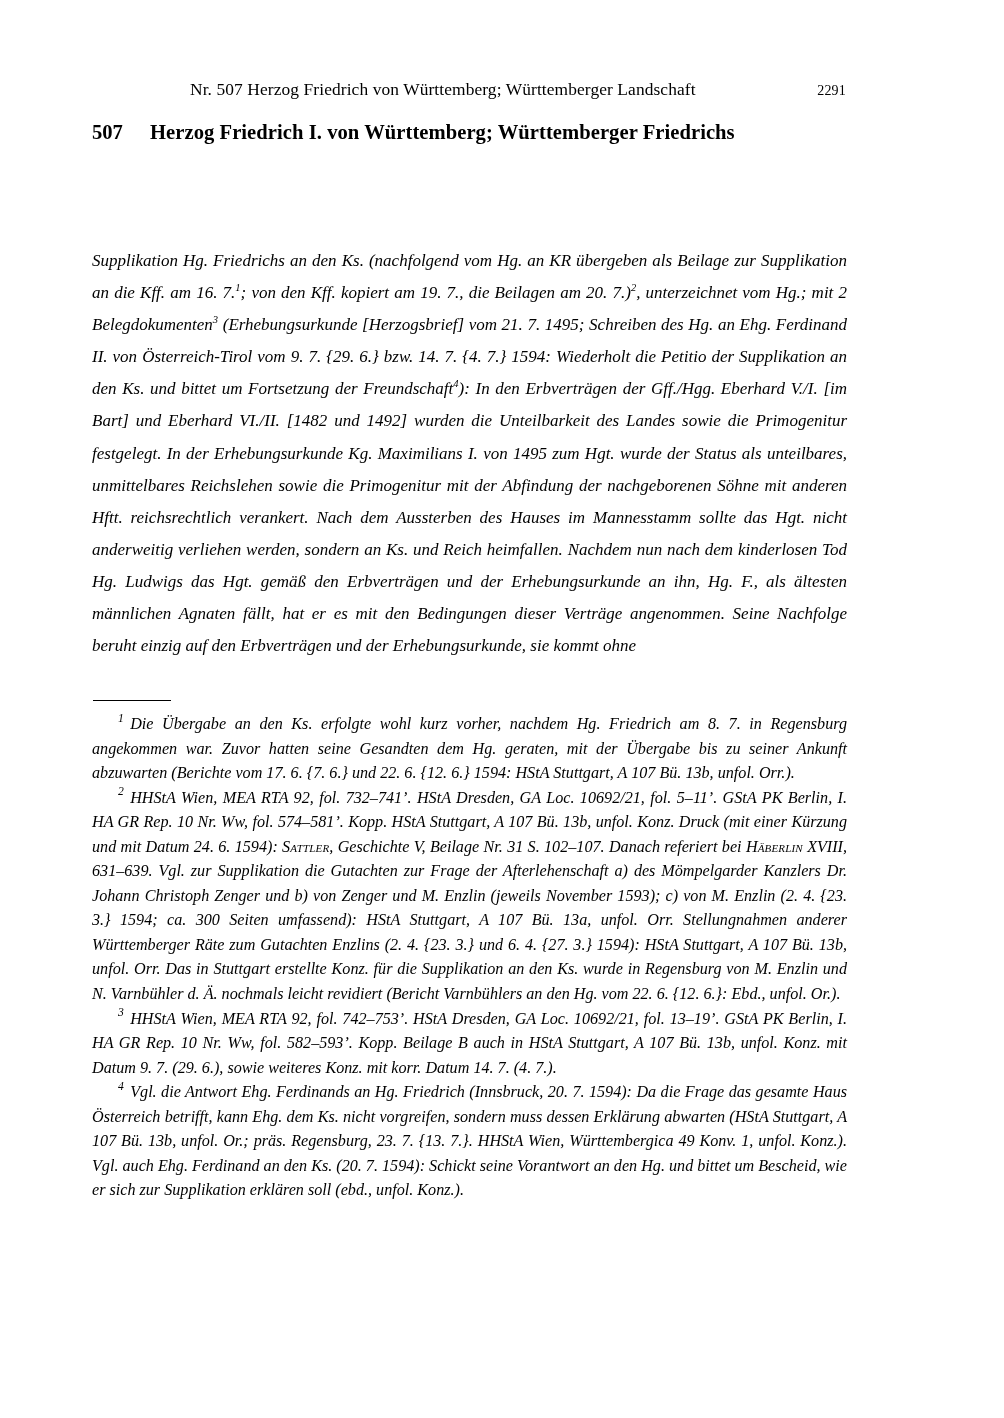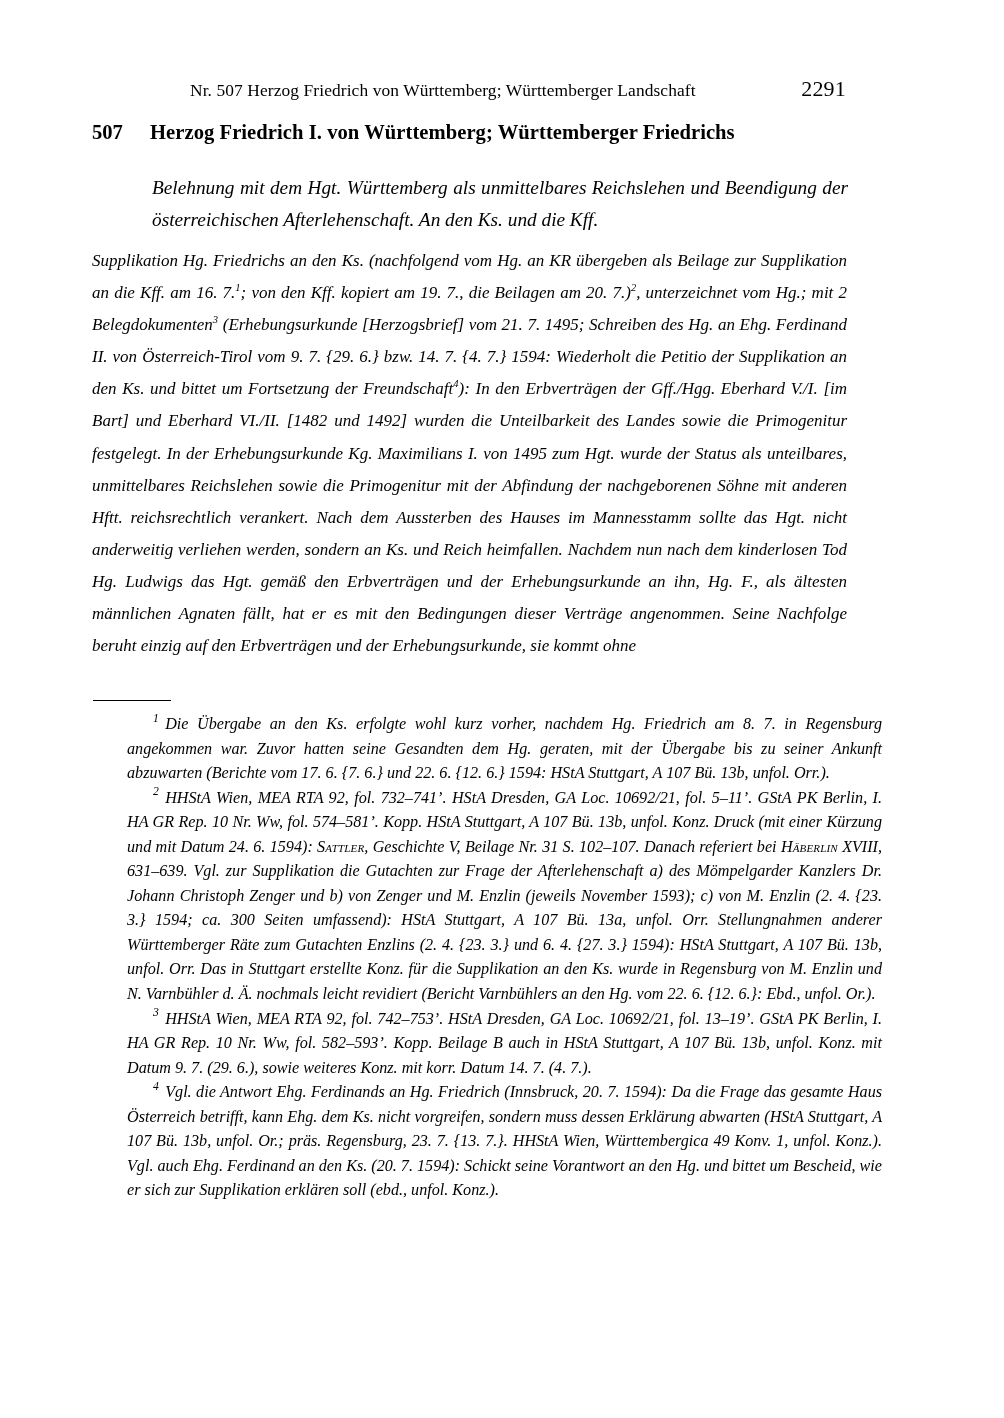--- a/index.html
+++ b/index.html
@@ -33,21 +33,21 @@
     align-items: baseline;
   }
   .running-head-title {
     font-size: 17.4px;
     line-height: 22px;
     letter-spacing: 0.1px;
     white-space: nowrap;
     padding-left: 98px;
   }
   .running-head-pageno {
-    font-size: 22px;
+    font-size: 14px;
     line-height: 22px;
     margin-left: auto;
     letter-spacing: 0.2px;
   }
 
   
   .section-heading {
     position: absolute;
     left: 92px;
     top: 118px;
@@ -112,21 +112,20 @@
   .footnotes {
     position: absolute;
     left: 92px;
     top: 712px;
     width: 755px;
     font-style: italic;
     font-size: 16.15px;
     line-height: 24.55px;
     text-align: justify;
     text-justify: inter-word;
-    margin-left: 35px;
   }
   .footnote {
     text-indent: 26px;
     margin: 0;
   }
   .footnote .fn-marker {
     font-size: 0.72em;
     line-height: 0;
     vertical-align: 0.62em;
     font-style: italic;
@@ -144,21 +143,20 @@
 
   <div class="running-head">
     <span class="running-head-title">Nr. 507 Herzog Friedrich von Württemberg; Württemberger Landschaft</span>
     <span class="running-head-pageno">2291</span>
   </div>
 
   <div class="section-heading">
     <span class="section-number">507</span><span class="section-title">Herzog Friedrich I. von Württemberg; Württemberger Friedrichs</span>
   </div>
 
-  <div class="summary">Belehnung mit dem Hgt. Württemberg als unmittelbares Reichslehen und Beendigung der österreichischen Afterlehenschaft. An den Ks. und die Kff.</div>
 
   <div class="body-text">
     <span>Supplikation Hg. Friedrichs an den Ks. (nachfolgend vom Hg. an KR übergeben als Beilage zur Supplikation an die Kff. am 16. 7.</span><sup>1</sup><span>; von den Kff. kopiert am 19. 7., die Beilagen am 20. 7.)</span><sup>2</sup><span>, unterzeichnet vom Hg.; mit 2 Belegdokumen­ten</span><sup>3</sup><span> (Erhebungsurkunde [Herzogsbrief] vom 21. 7. 1495; Schreiben des Hg. an Ehg. Ferdinand II. von Österreich-Tirol vom 9. 7. {29. 6.} bzw. 14. 7. {4. 7.} 1594: Wiederholt die Petitio der Supplikation an den Ks. und bittet um Fortsetzung der Freundschaft</span><sup>4</sup><span>): In den Erbverträgen der Gff./Hgg. Eberhard V./I. [im Bart] und Eberhard VI./II. [1482 und 1492] wurden die Unteilbarkeit des Landes sowie die Primogenitur festgelegt. In der Erhebungsurkunde Kg. Maximilians I. von 1495 zum Hgt. wurde der Status als unteilbares, unmittelbares Reichslehen sowie die Primogenitur mit der Abfindung der nachgeborenen Söhne mit anderen Hftt. reichsrechtlich verankert. Nach dem Aussterben des Hauses im Mannesstamm sollte das Hgt. nicht anderweitig verliehen werden, sondern an Ks. und Reich heimfallen. Nachdem nun nach dem kinderlosen Tod Hg. Ludwigs das Hgt. gemäß den Erbver­trägen und der Erhebungsurkunde an ihn, Hg. F., als ältesten männlichen Agnaten fällt, hat er es mit den Bedingungen dieser Verträge angenommen. Seine Nachfolge beruht einzig auf den Erbverträgen und der Erhebungsurkunde, sie kommt ohne</span>
   </div>
 
   <div class="fn-rule"></div>
 
   <div class="footnotes" id="footnotes">
       <p class="footnote"><span class="fn-marker">1</span><span>Die Übergabe an den Ks. erfolgte wohl kurz vorher, nachdem Hg. Friedrich am 8. 7. in Regensburg angekommen war. Zuvor hatten seine Gesandten dem Hg. geraten, mit der Übergabe bis zu seiner Ankunft abzuwarten (Berichte vom 17. 6. {7. 6.} und 22. 6. {12. 6.} 1594: HStA Stuttgart, A 107 Bü. 13b, unfol. Orr.).</span></p>
       <p class="footnote"><span class="fn-marker">2</span><span>HHStA Wien, MEA RTA 92, fol. 732–741’. HStA Dresden, GA Loc. 10692/21, fol. 5–11’. GStA PK Berlin, I. HA GR Rep. 10 Nr. Ww, fol. 574–581’. Kopp. HStA Stuttgart, A 107 Bü. 13b, unfol. Konz. Druck (mit einer Kürzung und mit Datum 24. 6. 1594): </span><span class="smallcaps">Sattler</span><span>, Geschichte V, Beilage Nr. 31 S. 102–107. Danach referiert bei </span><span class="smallcaps">Häberlin</span><span> XVIII, 631–639. Vgl. zur Supplikation die Gutachten zur Frage der Afterlehenschaft a) des Mömpelgarder Kanzlers Dr. Johann Christoph Zenger und b) von Zenger und M. Enzlin (jeweils November 1593); c) von M. Enzlin (2. 4. {23. 3.} 1594; ca. 300 Seiten umfassend): HStA Stuttgart, A 107 Bü. 13a, unfol. Orr. Stellungnahmen anderer Württemberger Räte zum Gutachten Enzlins (2. 4. {23. 3.} und 6. 4. {27. 3.} 1594): HStA Stuttgart, A 107 Bü. 13b, unfol. Orr. Das in Stuttgart erstellte Konz. für die Supplikation an den Ks. wurde in Regensburg von M. Enzlin und N. Varnbühler d. Ä. nochmals leicht revidiert (Bericht Varnbühlers an den Hg. vom 22. 6. {12. 6.}: Ebd., unfol. Or.).</span></p>

